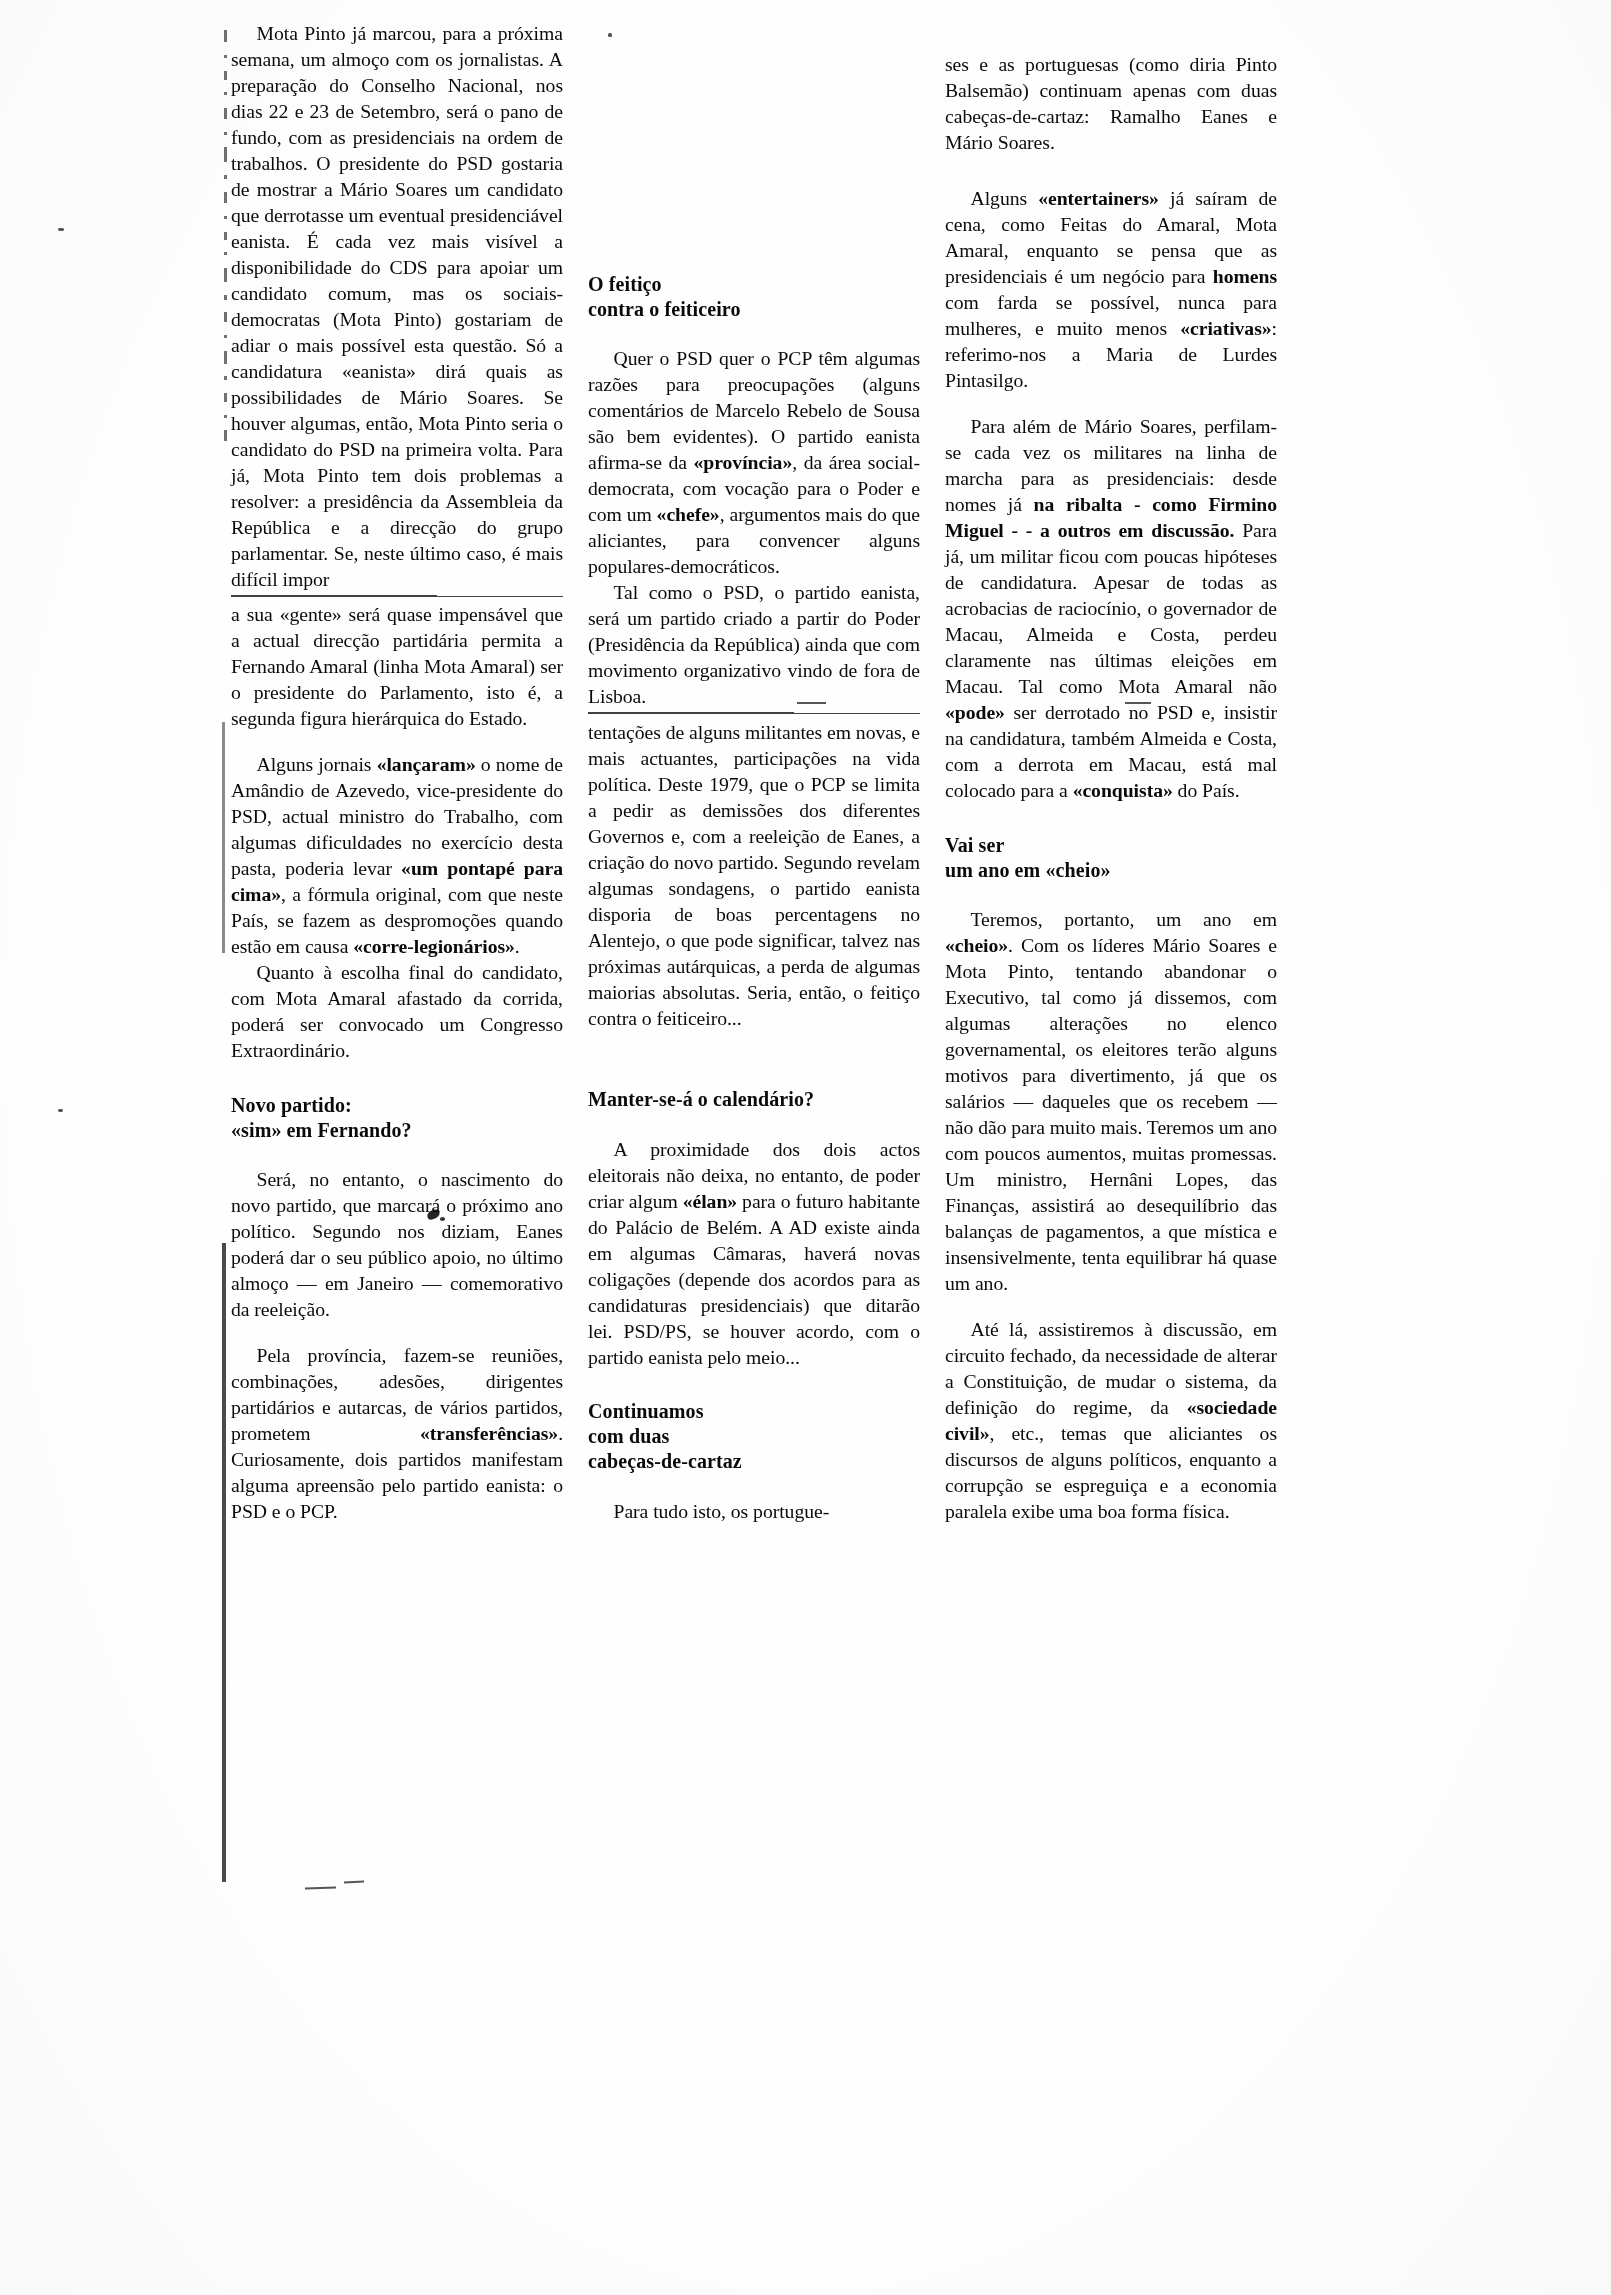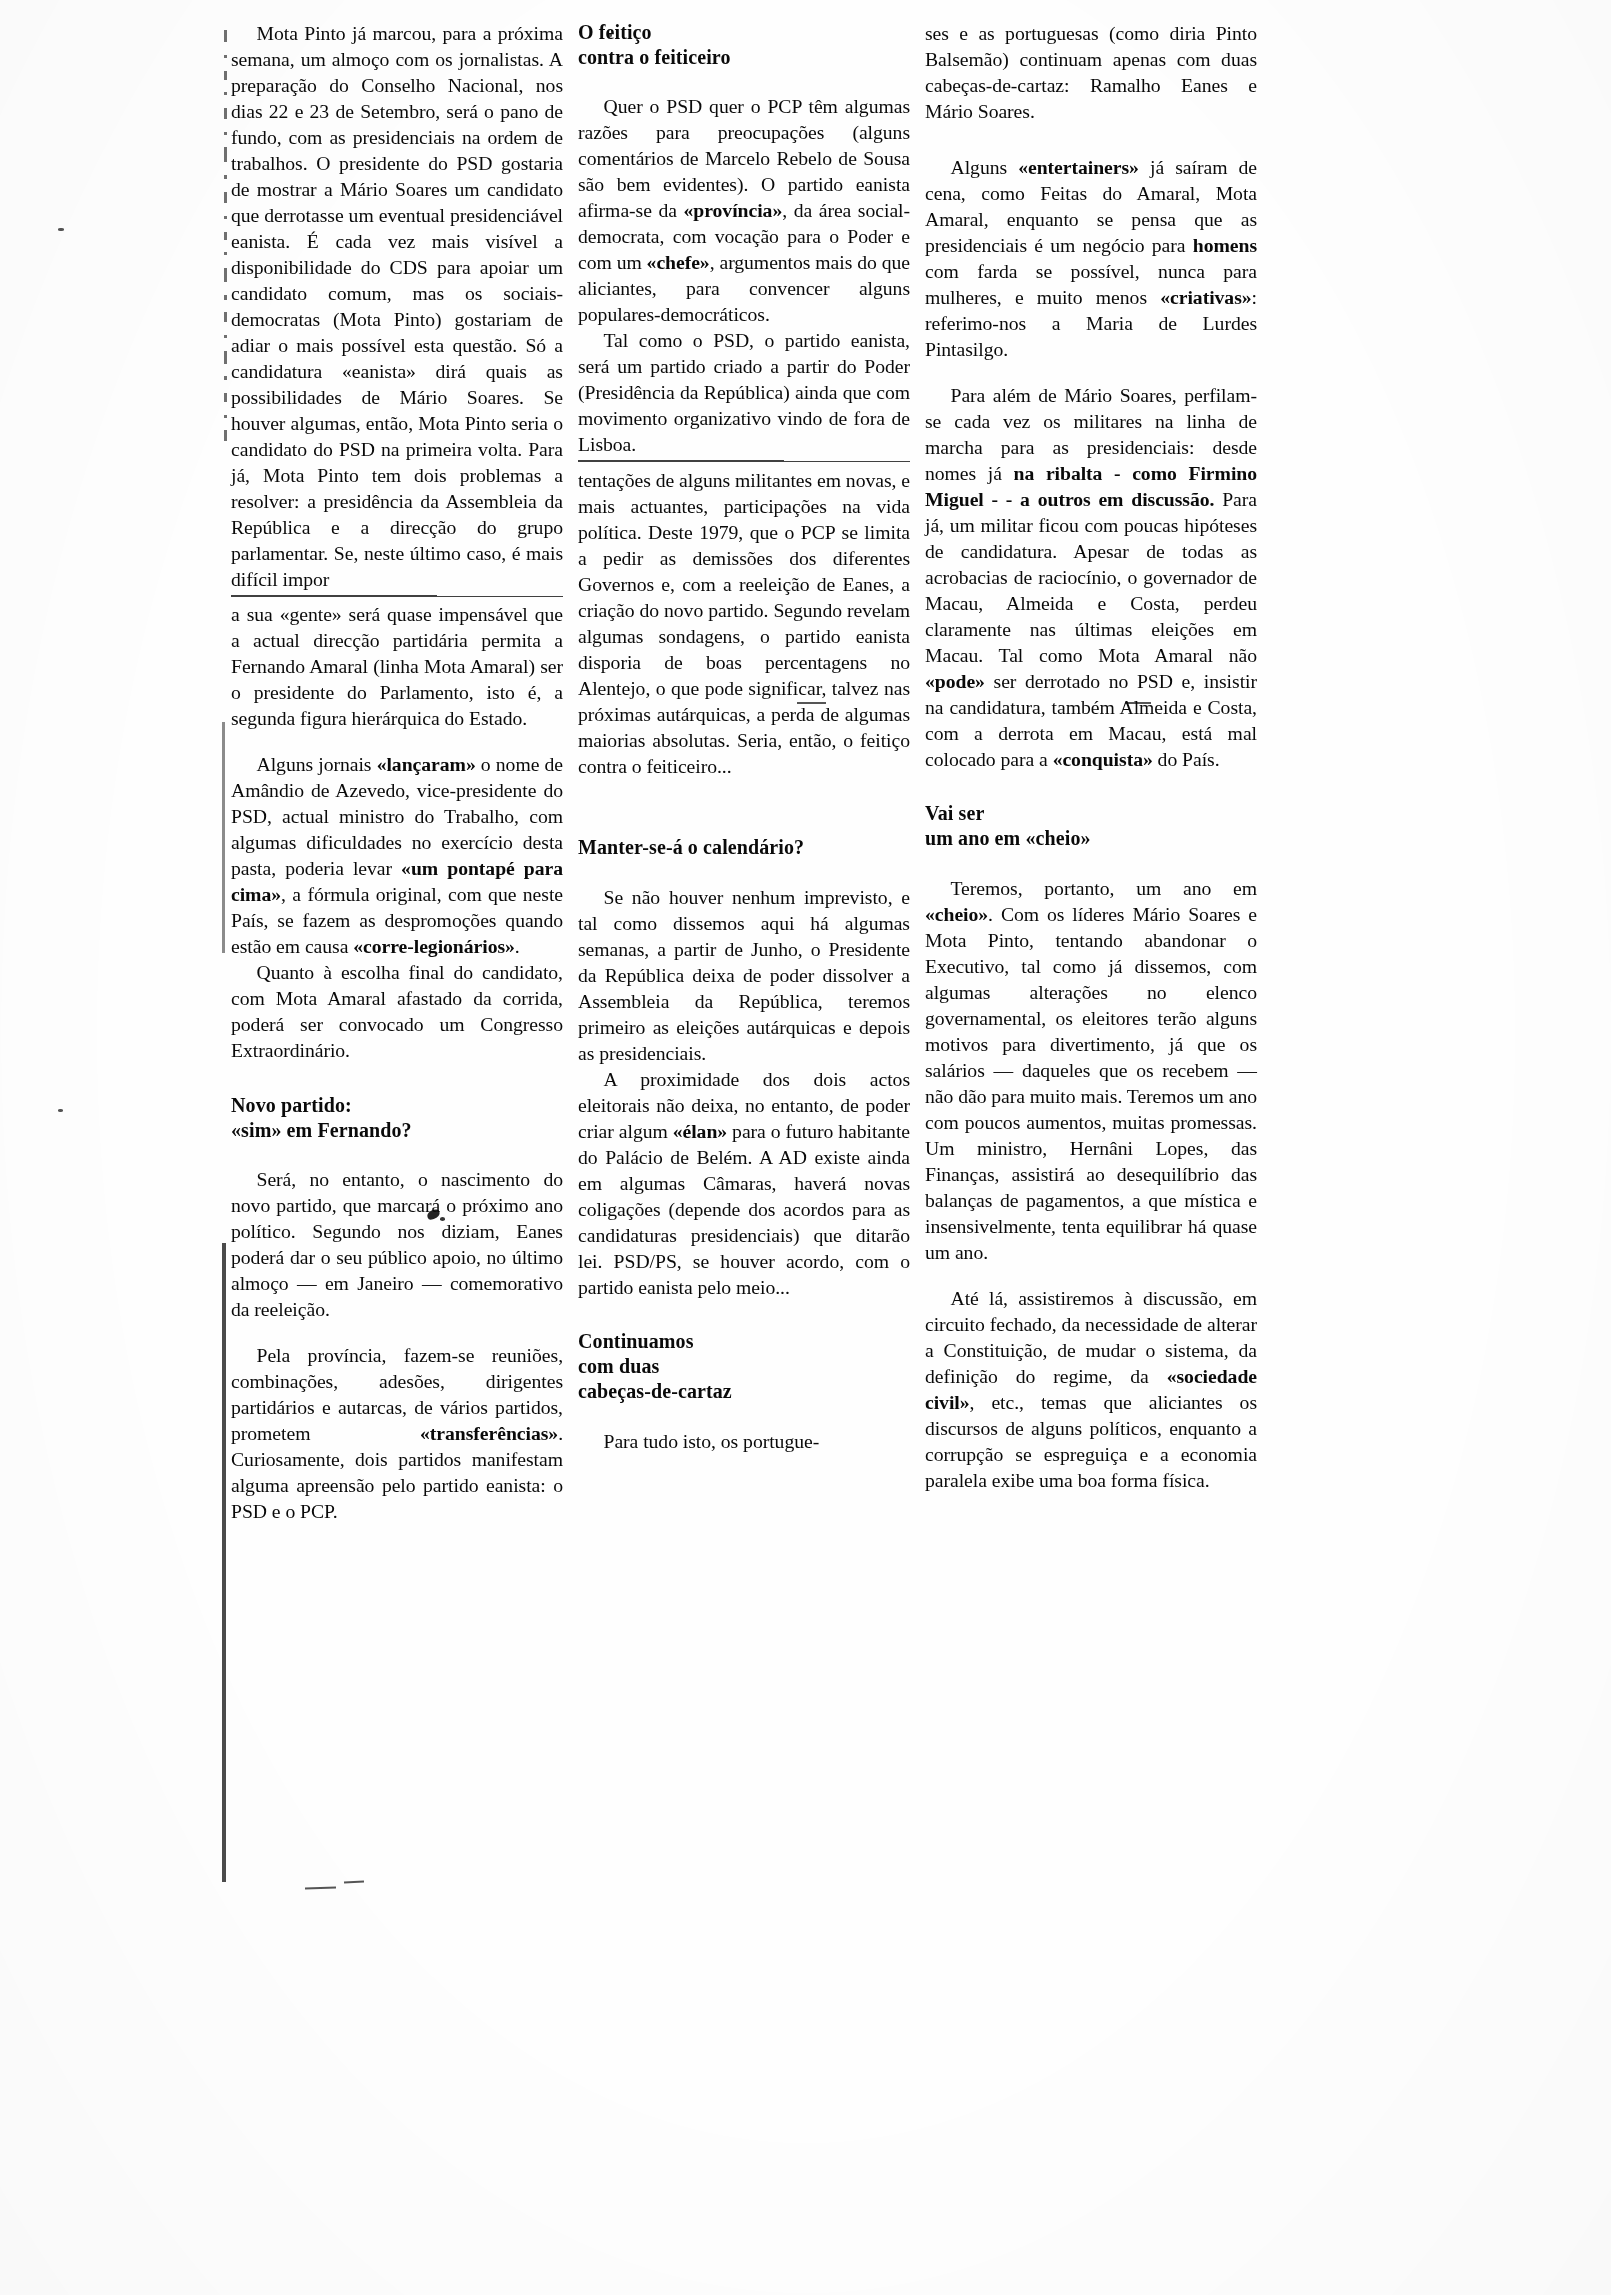--- a/index.html
+++ b/index.html
@@ -35,22 +35,22 @@
   }
 
   
   #article {
     position: absolute;
     left: 231px;
     top: 19.7px;
     width: 1096px;
     display: flex;
     flex-direction: row;
-    align-items: flex-start;
-    gap: 15px;
+    align-items: flex-end;
+    gap: 25px;
   }
 
   .col {
     width: 332px;
     flex: 0 0 332px;
     position: relative;
   }
   .col-1 { }
   .col-2 { }
   .col-3 { }
@@ -262,21 +262,20 @@
       <div class="col-rule"></div>
 
       <p class="par noindent">tentações de alguns militantes em novas, e mais actuantes, participações na vida política. Deste 1979, que o PCP se limita a pedir as demissões dos diferentes Governos e, com a reeleição de Eanes, a criação do novo partido. Segundo revelam algumas sondagens, o partido eanista disporia de boas percentagens no Alentejo, o que pode significar, talvez nas próximas autárquicas, a perda de algumas maiorias absolutas. Seria, então, o feitiço contra o feiticeiro...</p>
 
       <div class="gap-md"></div>
 
       <div class="subhead-block tight-top">
         <h3 class="subhead">Manter-se-á o calendário?</h3>
       </div>
 
-      <p class="par">Se não houver nenhum imprevisto, e tal como dissemos aqui há algumas semanas, a partir de Junho, o Presidente da República deixa de poder dissolver a Assembleia da República, teremos primeiro as eleições autárquicas e depois as presidenciais.</p>
 
       <p class="par">
         <span>A proximidade dos dois actos eleitorais não deixa, no entanto, de poder criar algum </span><b>«élan»</b><span> para o futuro habitante do Palácio de Belém. A AD existe ainda em algumas Câmaras, haverá novas coligações (depende dos acordos para as candidaturas presidenciais) que ditarão lei. PSD/PS, se houver acordo, com o partido eanista pelo meio...</span>
       </p>
 
       <div class="subhead-block">
         <h3 class="subhead">Continuamos</h3>
         <h3 class="subhead">com duas</h3>
         <h3 class="subhead">cabeças-de-cartaz</h3>
       </div>

